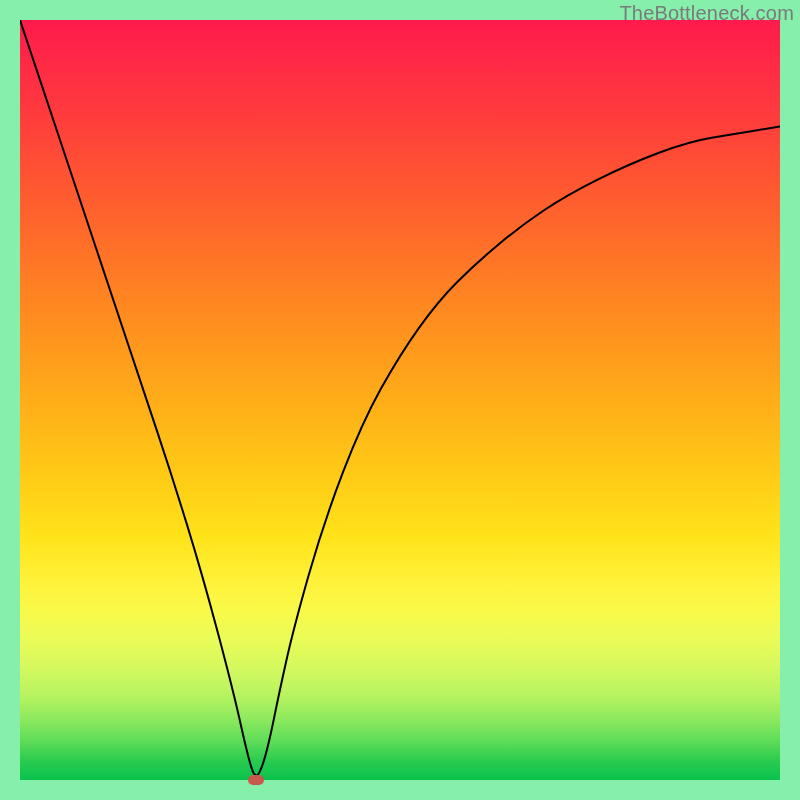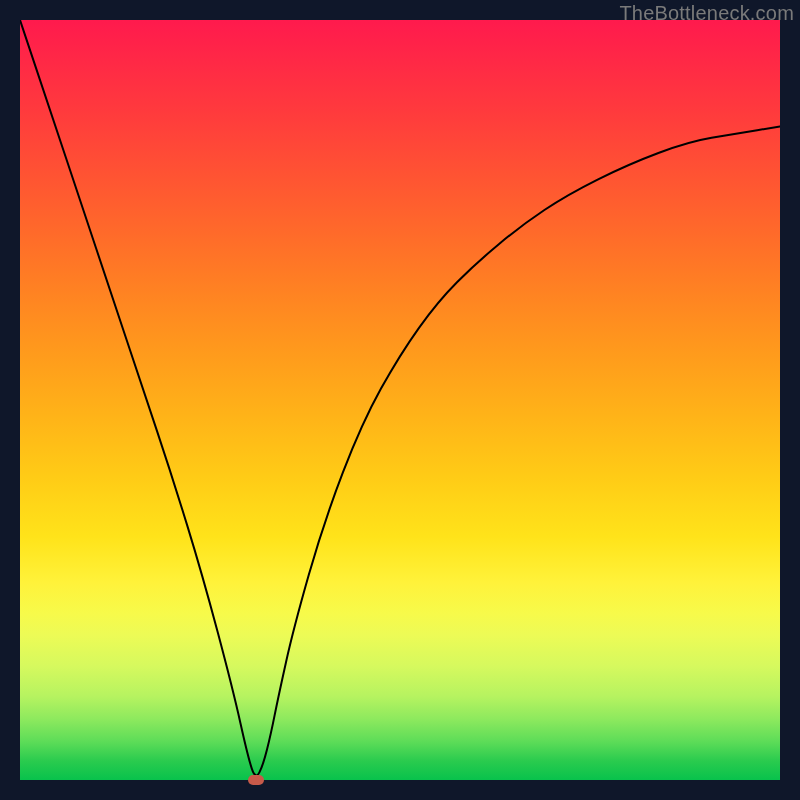--- a/index.html
+++ b/index.html
@@ -8,21 +8,21 @@
     width: 800px;
     height: 800px;
     overflow: hidden;
     font-family: Arial, Helvetica, sans-serif;
     background: #000;
   }
   .frame {
     position: relative;
     width: 800px;
     height: 800px;
-    background: #0f172a;
+    background: #86efac;
   }
   .plot-area {
     position: absolute;
     left: 20px;
     top: 20px;
     width: 760px;
     height: 760px;
     
     background: linear-gradient(to bottom,
       #ff1a4d 0%,

